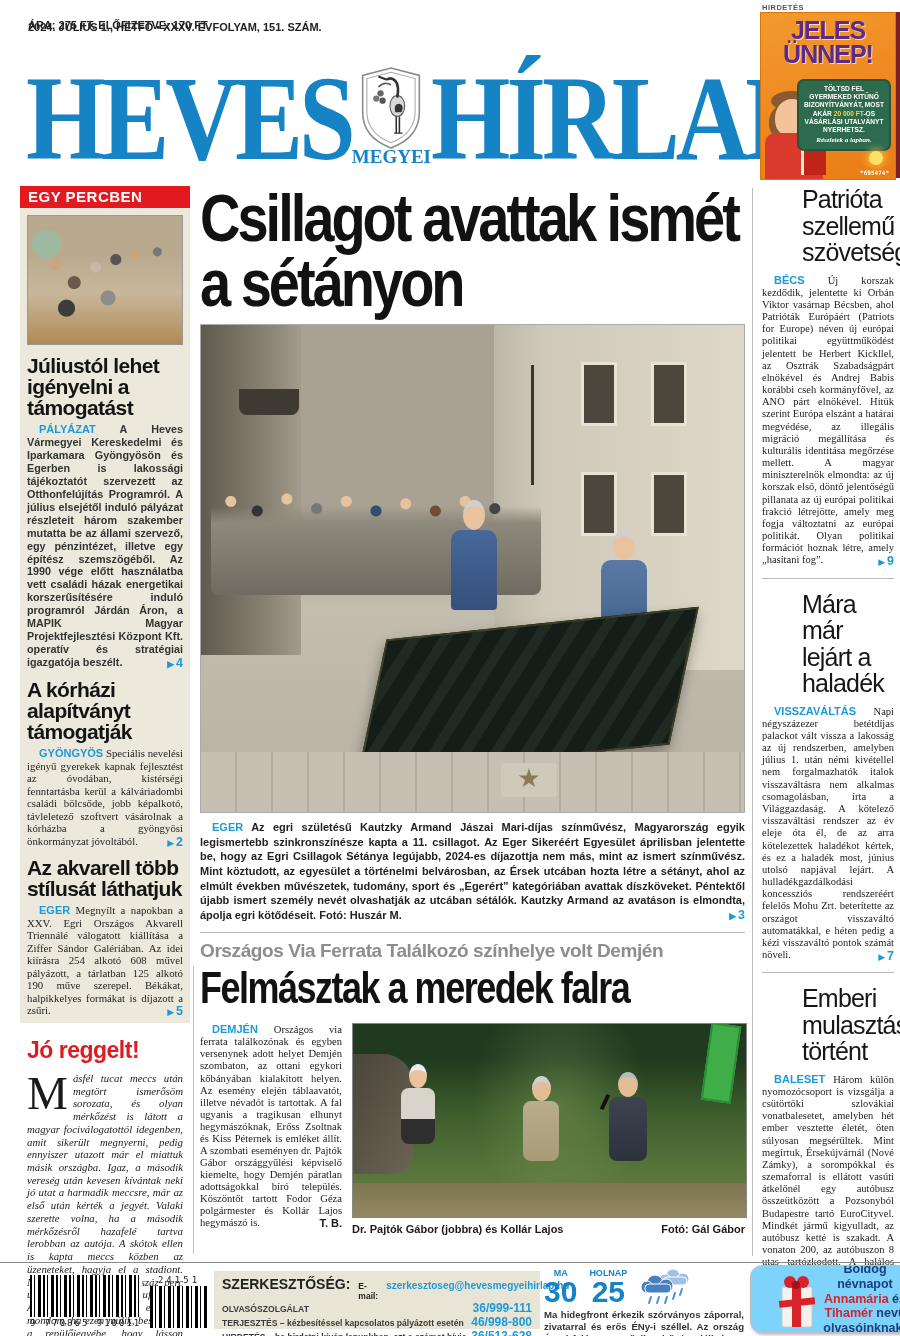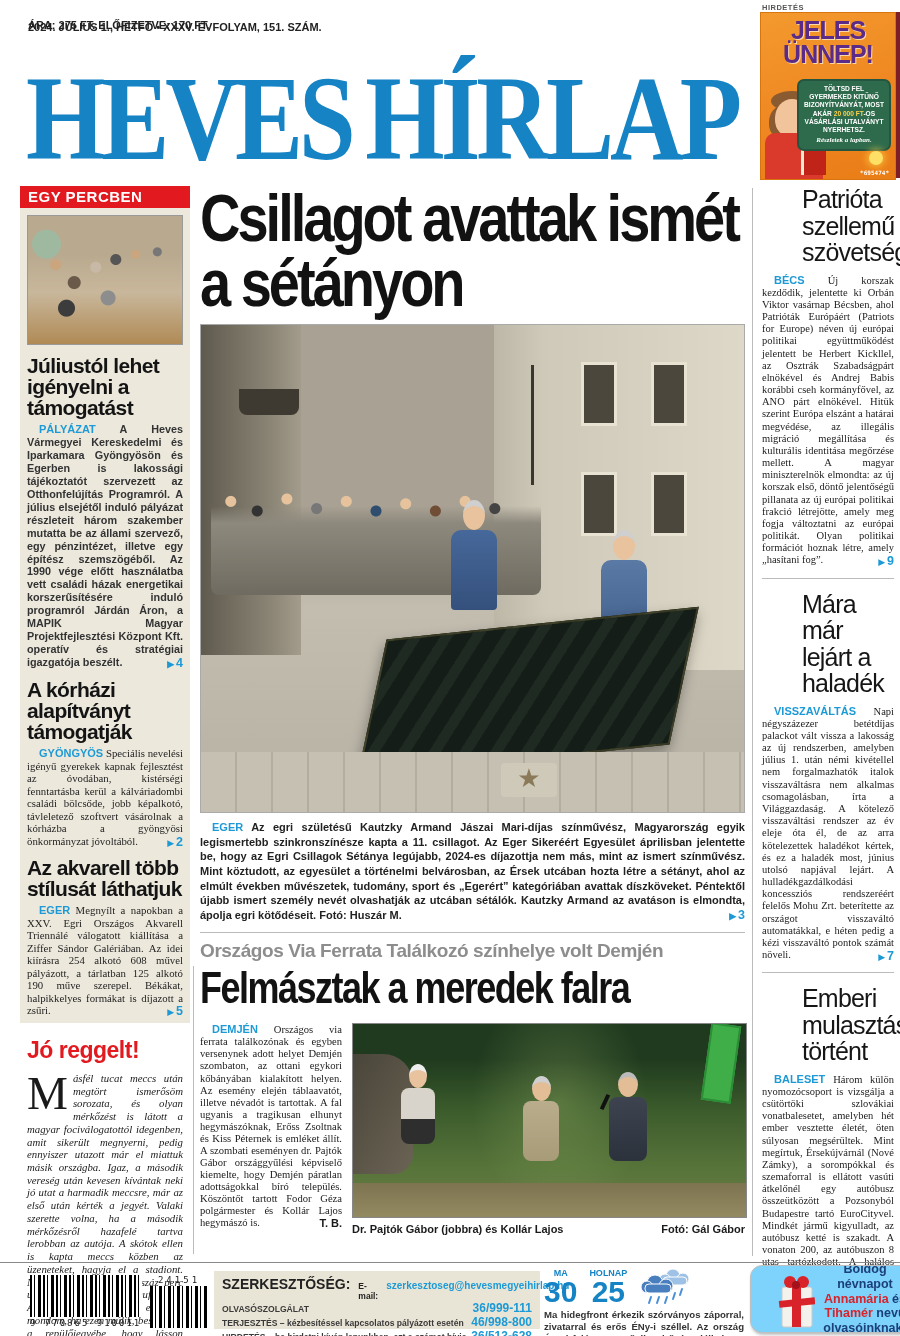--- a/index.html
+++ b/index.html
@@ -141,20 +141,37 @@
 </style>
 </head>
 <body>
 
 <div class="page">
 
   <div class="dateline">2024. JÚLIUS 1., HÉTFŐ  •  XXXV. ÉVFOLYAM, 151. SZÁM.</div>
   <div class="priceline">ÁRA: 275 FT. ELŐFIZETVE: 170 FT.</div>
   <div class="logo-row">
     <span class="logo-word">HEVES</span>
+    <span class="crest">
+      <svg width="66" height="84" viewBox="0 0 60 80">
+        <path d="M30 2 L57 9 V44 Q57 68 30 78 Q3 68 3 44 V9 Z" fill="#fff" stroke="#8a8a8a" stroke-width="1.5"></path>
+        <path d="M30 6 L53 12 V43 Q53 64 30 73 Q7 64 7 43 V12 Z" fill="#fff" stroke="#aaa" stroke-width="1"></path>
+        <circle cx="20" cy="26" r="3" fill="#666"></circle>
+          <circle cx="16" cy="31" r="3" fill="#777"></circle>
+          <circle cx="22" cy="33" r="3" fill="#555"></circle>
+        <path d="M18 20 q6 -6 12 -2" stroke="#555" fill="none" stroke-width="1.5"></path>
+        <ellipse cx="36" cy="38" rx="7" ry="10" fill="#d9d9d9" stroke="#555"></ellipse>
+        <path d="M36 30 q2 -12 -2 -16 q-4 -4 -8 -1" stroke="#333" fill="none" stroke-width="2.5"></path>
+        <path d="M26 13 l-8 -3" stroke="#333" stroke-width="2"></path>
+        <path d="M34 44 q-2 -8 4 -8 q5 1 2 8" fill="#333"></path>
+        <path d="M35 48 v16 M38 48 v16" stroke="#333" stroke-width="1.5"></path>
+        <path d="M33 64 h5 M36 64 h5" stroke="#333" stroke-width="1.2"></path>
+      </svg>
+      <span class="crest-small">MEGYEI</span>
+    </span>
     <span class="logo-word">HÍRLAP</span>
   </div>
 
   <div class="ad-label">HIRDETÉS</div>
   <div class="ad">
     <div class="ad-head">JELES ÜNNEP!</div>
     <div class="ad-girl-hair"></div>
     <div class="ad-girl-head"></div>
     <div class="ad-girl-shirt"></div>
     <div class="ad-book"></div>

